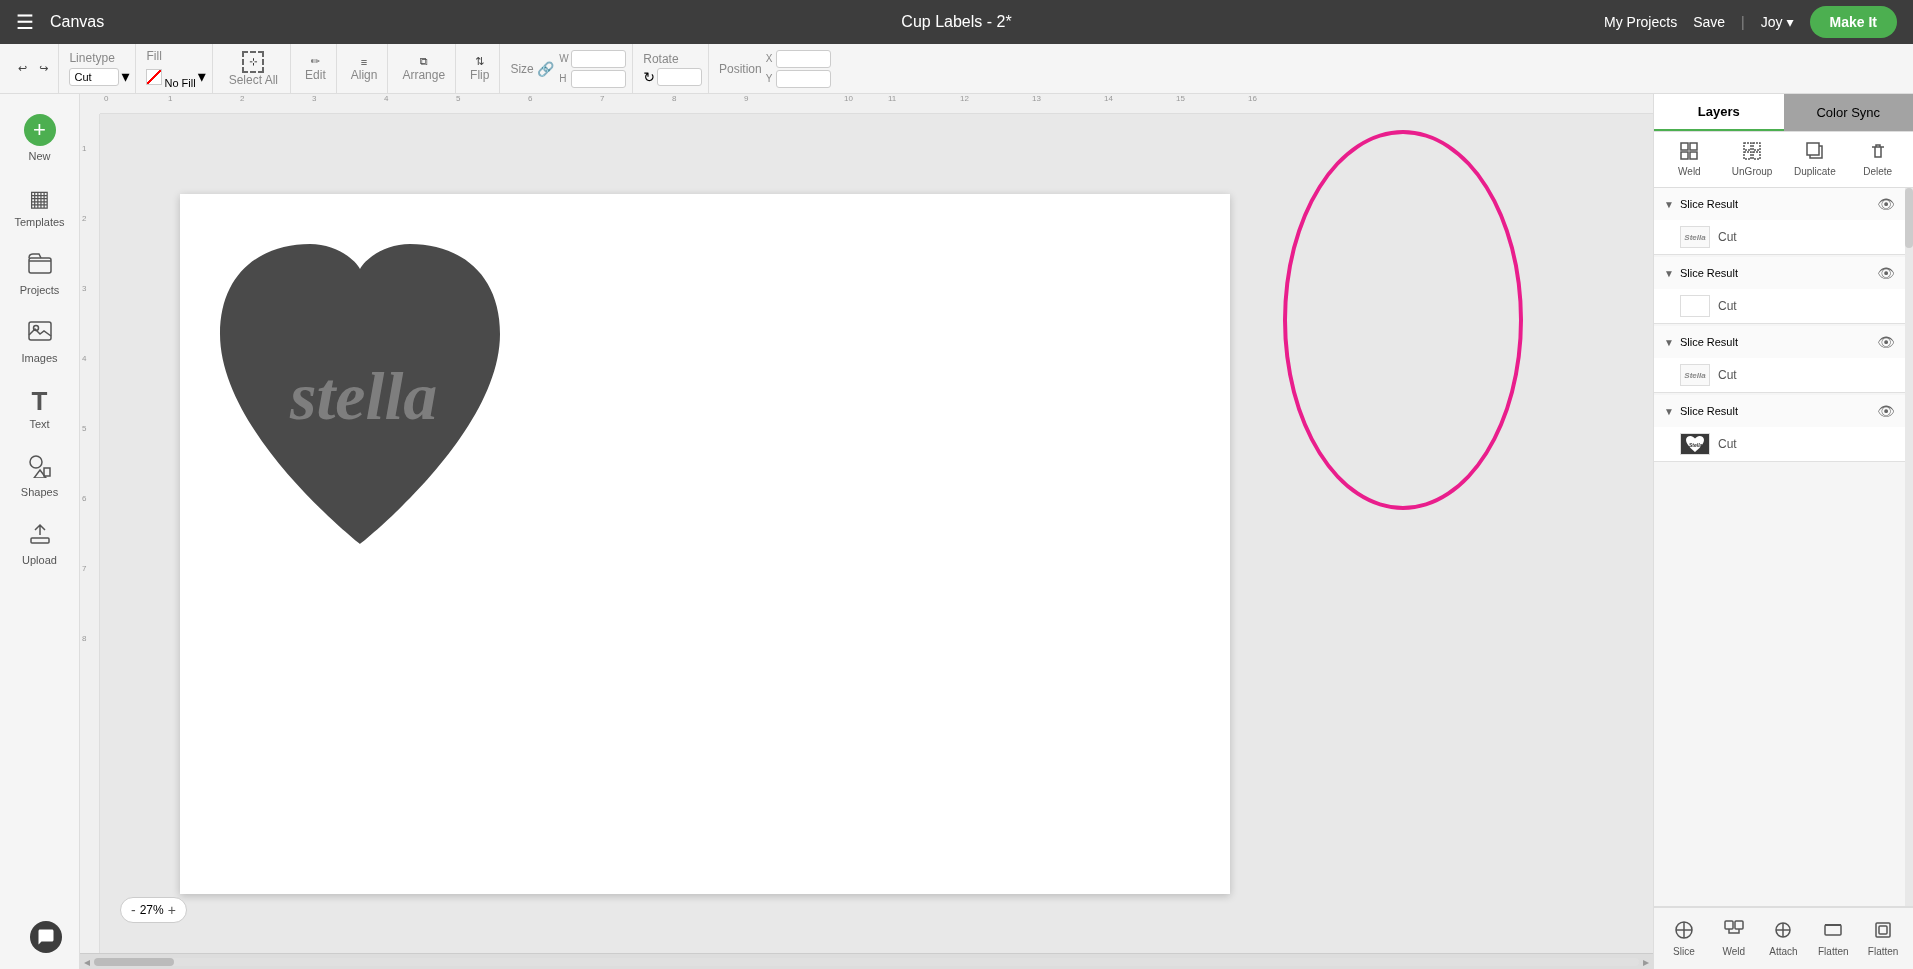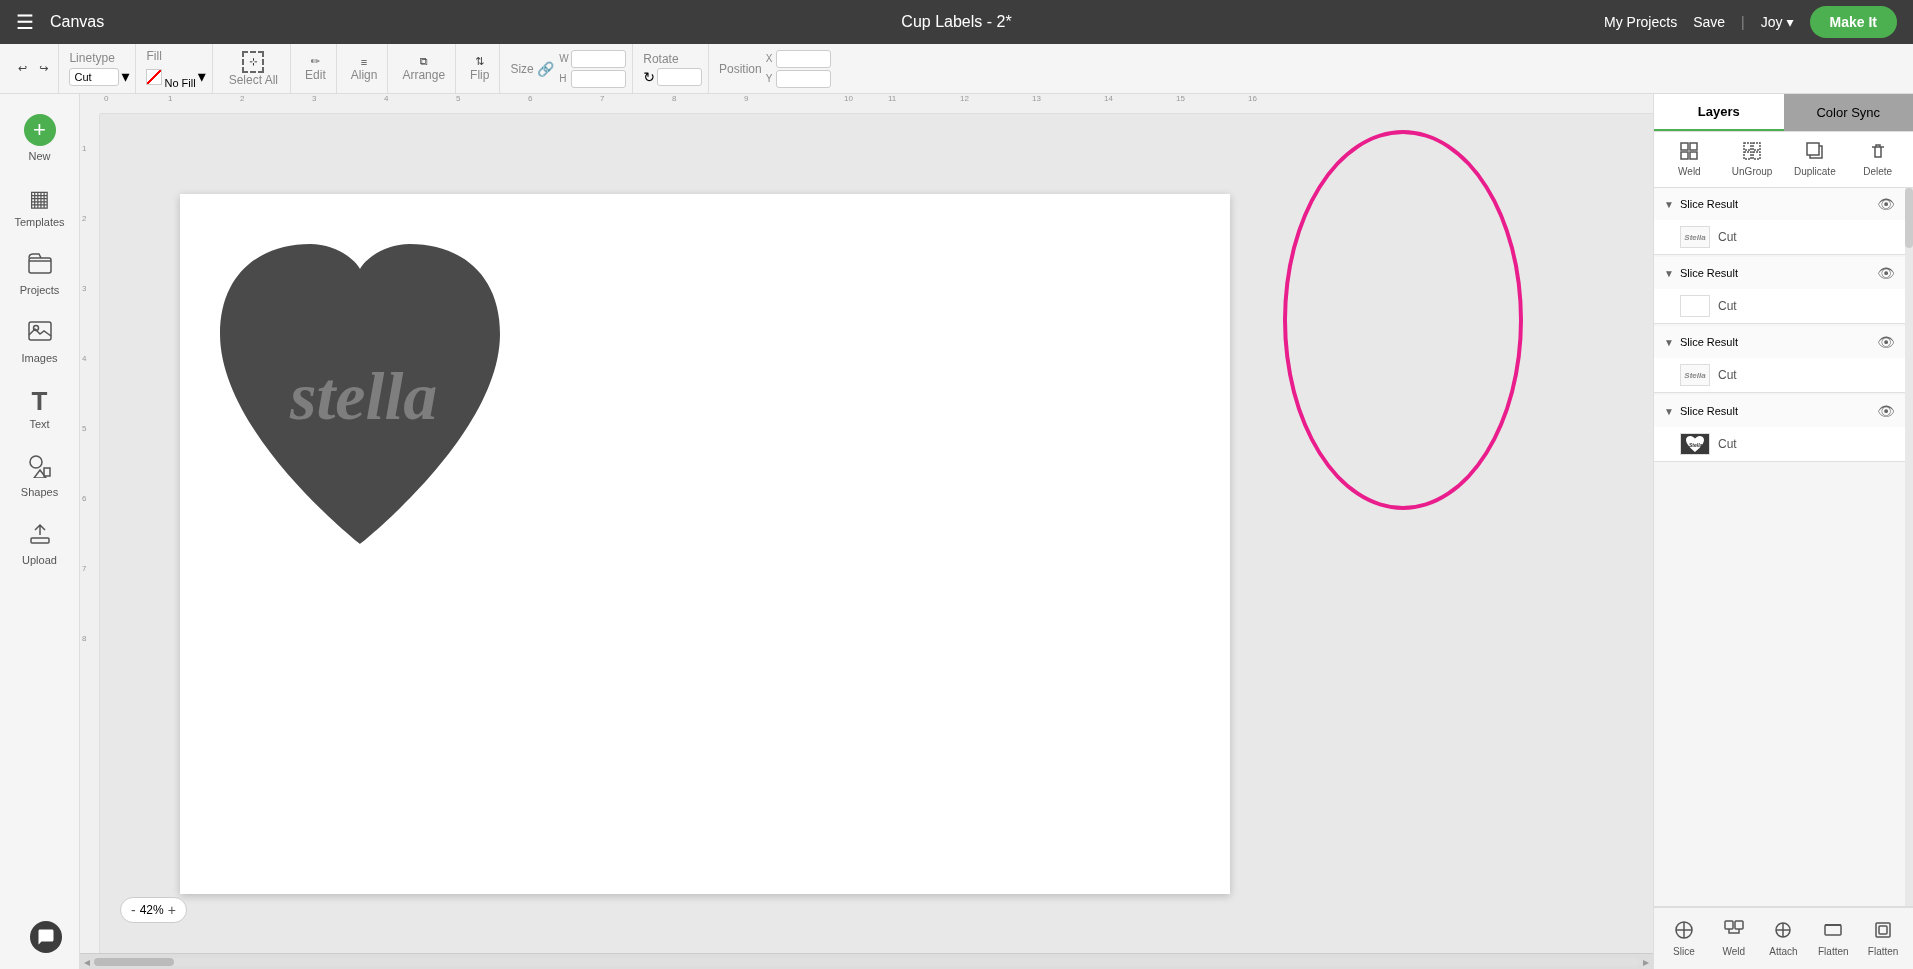--- a/index.html
+++ b/index.html
@@ -648,21 +648,21 @@
           <svg width="320" height="370" viewBox="0 0 320 370">
 
             <path d="M160 330 C160 330 20 220 20 120 C20 60 60 30 110 30 C135 30 155 45 160 55 C165 45 185 30 210 30 C260 30 300 60 300 120 C300 220 160 330 160 330 Z" fill="#4a4a4a"></path>
 
             <text x="90" y="205" font-family="Georgia, serif" font-size="68" fill="#888888" font-style="italic" font-weight="bold" opacity="0.85">stella</text>
           </svg>
         </div>
 
         <div class="zoom-controls">
           <button class="zoom-btn">-</button>
-          <span>42%</span>
+          <span>27%</span>
           <button class="zoom-btn">+</button>
         </div>
       </div>
     </div>
 
     <div class="canvas-scrollbar">
       <span style="font-size:12px;color:#999;cursor:pointer;">◂</span>
       <div style="flex:1;height:8px;background:#e0e0e0;border-radius:4px;margin:0 4px;position:relative;">
         <div class="canvas-scrollbar-thumb"></div>
       </div>

